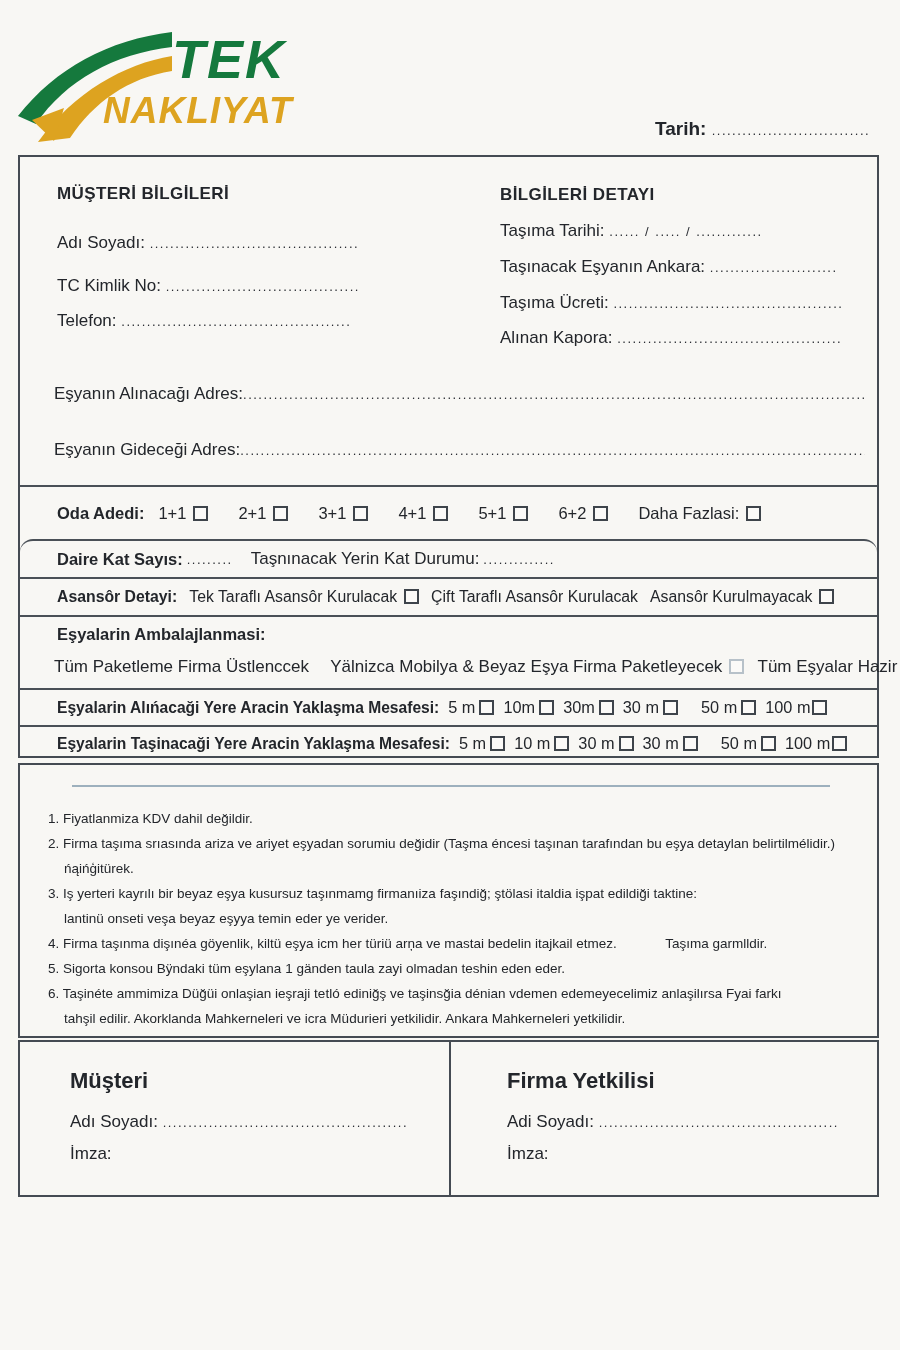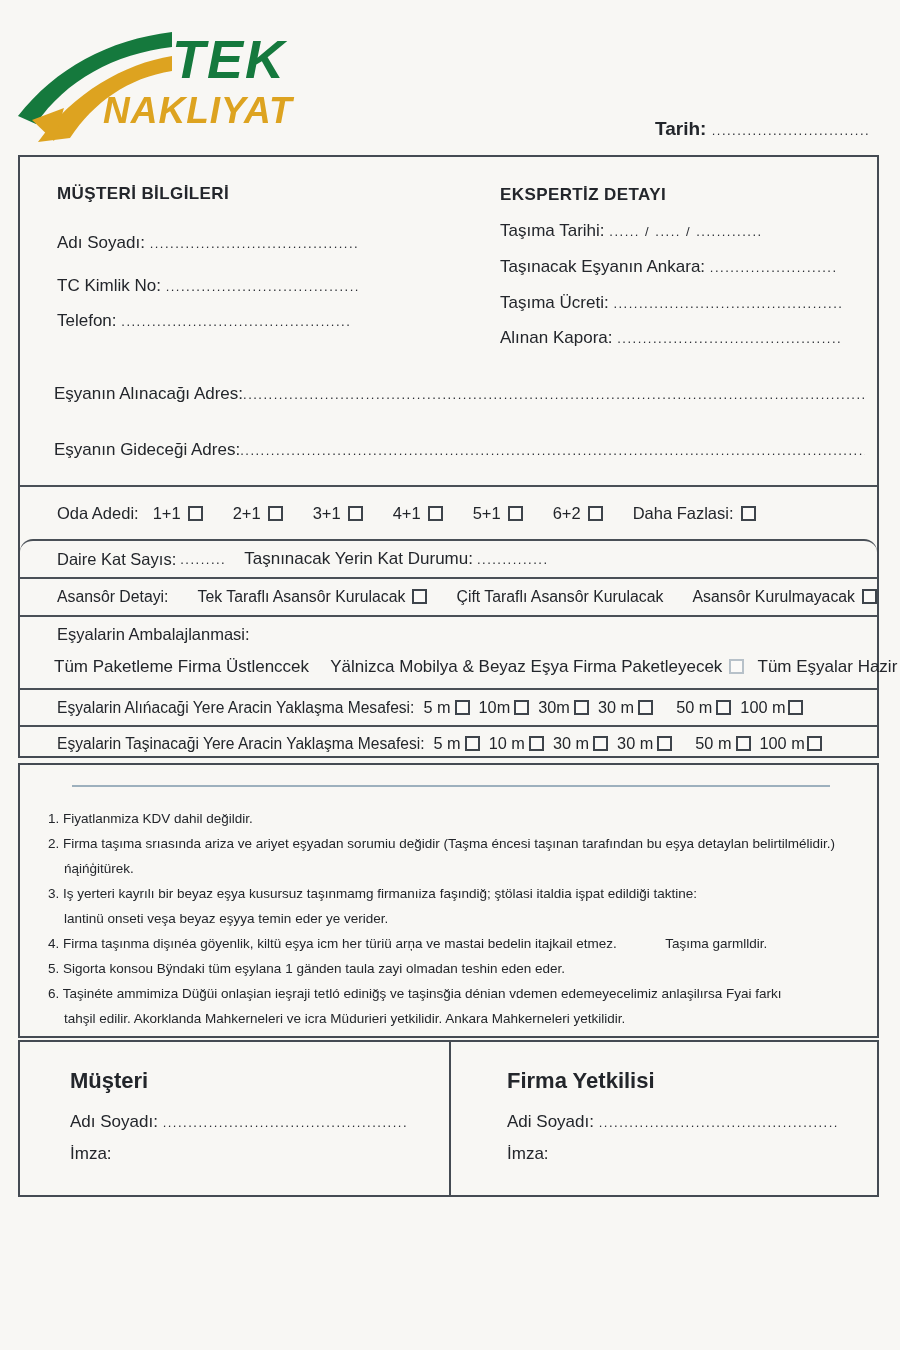--- a/index.html
+++ b/index.html
@@ -8,21 +8,21 @@
     background:#f8f7f4; overflow:hidden;
     font-family:"Liberation Sans", sans-serif; color:#23262b;
   }
   .abs { position:absolute; white-space:nowrap; }
   .box { position:absolute; border:2px solid #454b53; box-sizing:border-box; }
   .sect-title { font-size:17px; font-weight:bold; letter-spacing:.4px; }
   .field { font-size:17px; }
   .field .dots, .dots { font-size:13px; letter-spacing:1.5px; color:#2a2d33; }
   .row { position:absolute; left:0; right:0; border-top:2px solid #4a5057;
          display:flex; align-items:center; padding-left:37px; box-sizing:border-box; }
-  .row .b { font-weight:normal; }
+  .row .b { font-weight:bold; }
   .cbx { display:inline-block; width:15px; height:15px; border:2px solid #3e444b;
          background:#fbfaf8; vertical-align:-2px; margin-left:7px; box-sizing:border-box; }
   .cbx.light { border-color:#b7c1c9; }
   .flexfill { display:flex; align-items:baseline; overflow:hidden; }
   .flexfill .dots { flex:1; overflow:hidden; white-space:nowrap; }
   .terms { position:absolute; left:48px; top:806px; right:24px; font-size:13.5px; }
   .terms .tline { line-height:25px; white-space:nowrap; overflow:hidden; }
   .terms .cont { padding-left:16px; }
   .sig-title { font-size:22px; font-weight:bold; }
   .logo-tek { font-size:54px; font-weight:800; font-style:italic; letter-spacing:2px; }
@@ -55,21 +55,21 @@
     </div>
     <div class="abs field" style="left:37px; top:119px;">
       <span>TC Kimlik No:</span>
       <span class="dots">......................................</span>
     </div>
     <div class="abs field" style="left:37px; top:154px;">
       <span>Telefon:</span>
       <span class="dots">.............................................</span>
     </div>
 
-    <div class="abs sect-title" style="left:480px; top:28px;">EKSPERTİZ DETAYI</div>
+    <div class="abs sect-title" style="left:480px; top:28px;">BİLGİLERİ DETAYI</div>
     <div class="abs field" style="left:480px; top:64px;">
       <span>Taşıma Tarihi:</span>
       <span class="dots">...... / ..... / .............</span>
     </div>
     <div class="abs field" style="left:480px; top:100px;">
       <span>Taşınacak Eşyanın Ankara:</span>
       <span class="dots">.........................</span>
     </div>
     <div class="abs field" style="left:480px; top:136px;">
       <span>Taşıma Ücreti:</span>
@@ -100,21 +100,21 @@
       <span><span>Daha Fazlasi:</span><span class="cbx"></span></span>
     </div>
 
     <div class="row" style="top:382px; height:38px; gap:10px; font-size:16px;border-radius:13px;">
       <span class="b" style="font-size:16.5px;">Daire Kat Sayıs:</span>
       <span class="dots" style="margin-left:-6px;">.........</span>
       <span style="font-size:17px; margin-left:8px;">Taşnınacak Yerin Kat Durumu:</span>
       <span class="dots" style="margin-left:-6px;">..............</span>
     </div>
 
-    <div class="row" style="top:420px; height:38px; gap:12px; font-size:15.8px;justify-content:space-between;">
+    <div class="row" style="top:420px; height:38px; gap:12px; font-size:15.8px;">
       <span class="b">Asansôr Detayi:</span>
       <span><span>Tek Taraflı Asansôr Kurulacak</span><span class="cbx"></span></span>
       <span>Çift Taraflı Asansôr Kurulacak</span>
       <span><span>Asansôr Kurulmayacak</span><span class="cbx"></span></span>
     </div>
 
     <div class="row" style="top:458px; height:73px; display:block; padding-top:8px;">
       <div class="b" style="font-size:16.5px;">Eşyalarin Ambalajlanmasi:</div>
       <div style="font-size:17px; margin-top:13px; margin-left:-3px; white-space:nowrap;">
         <span>Tüm Paketleme Firma Üstlenccek</span>

